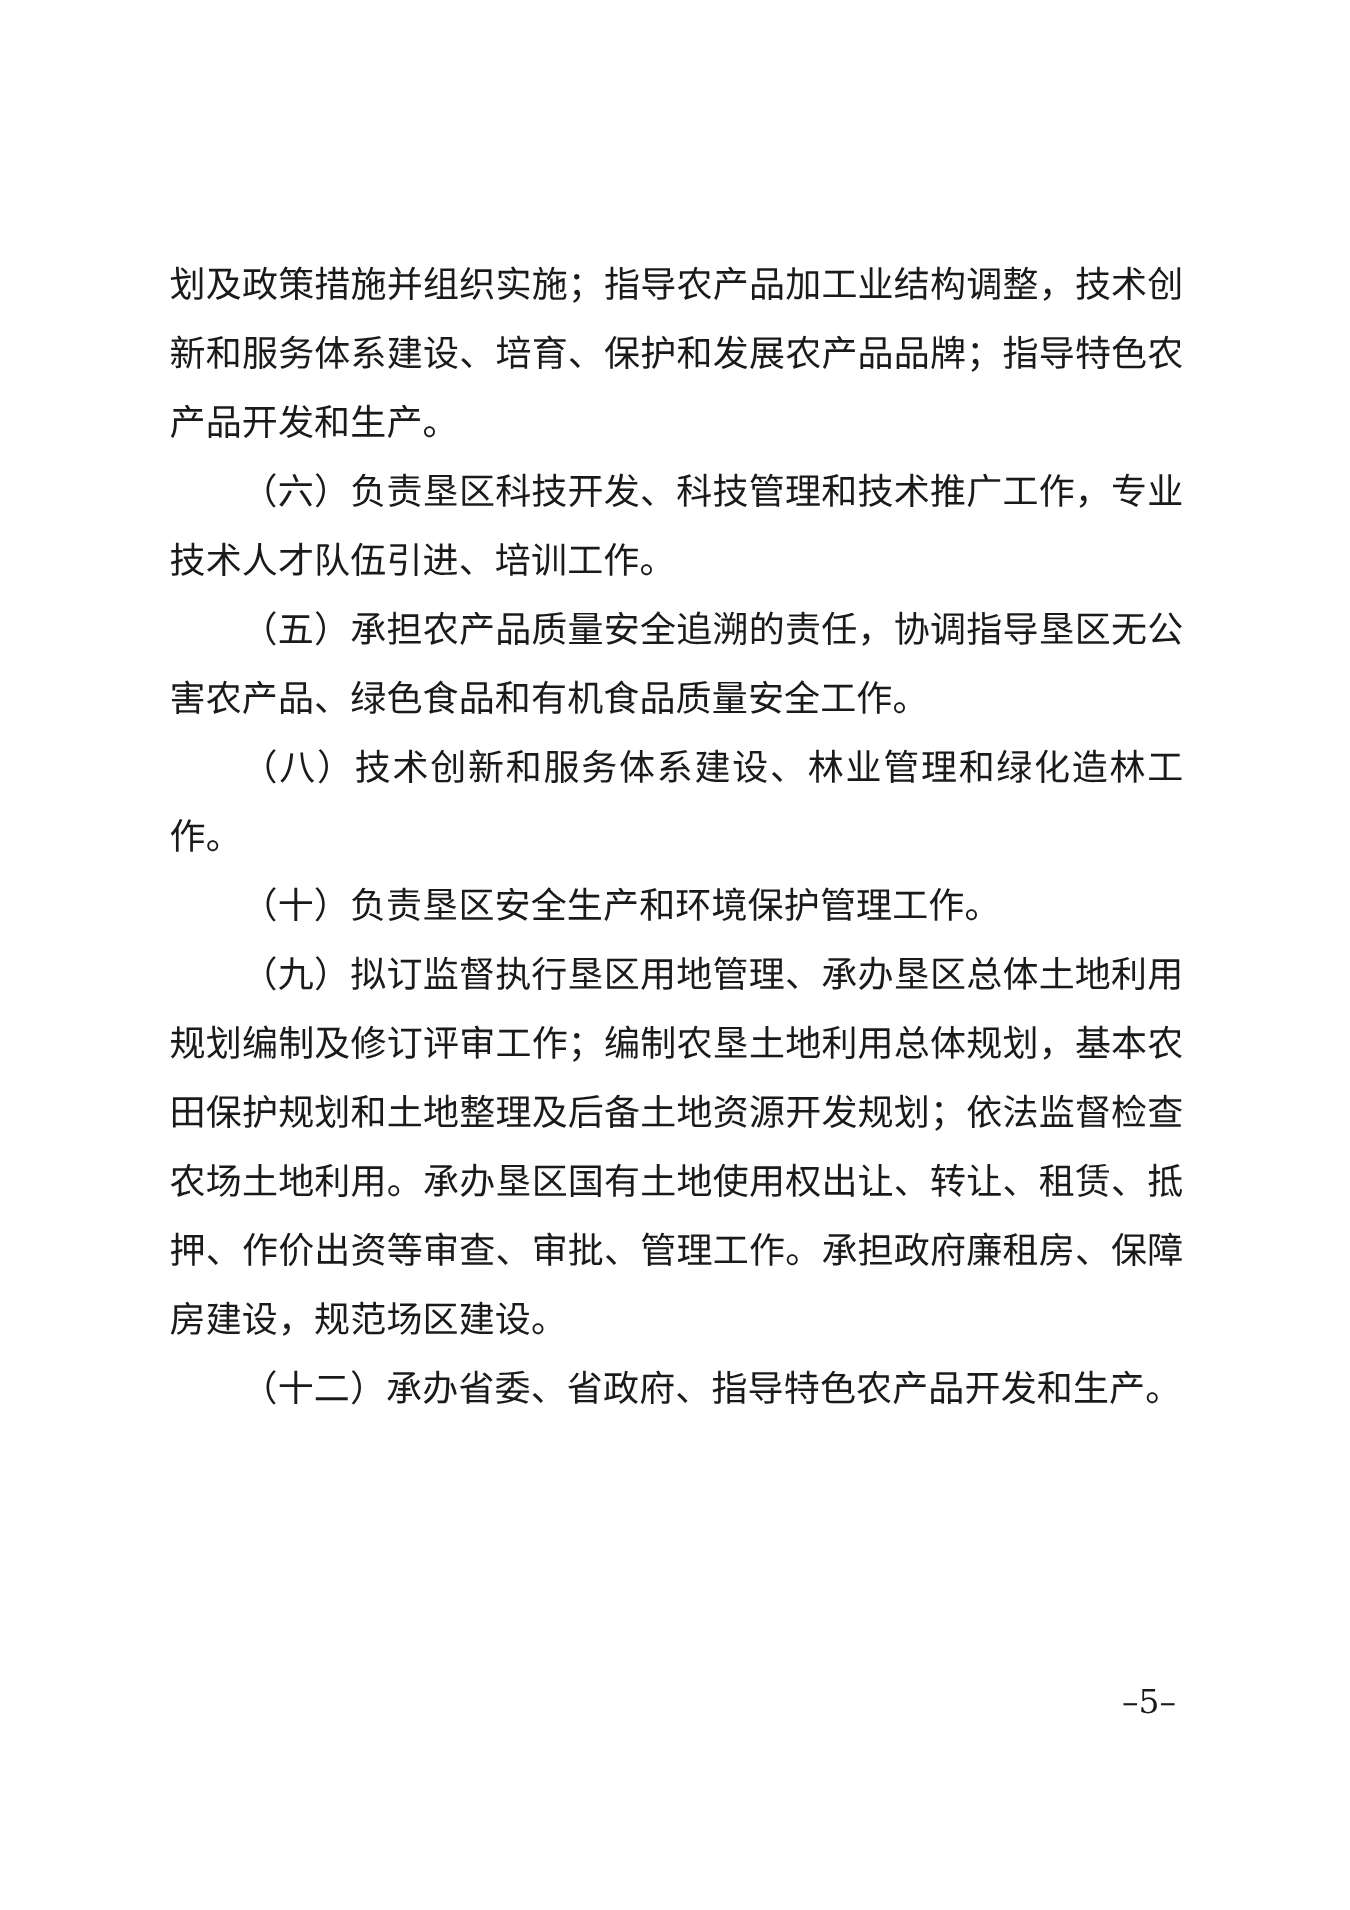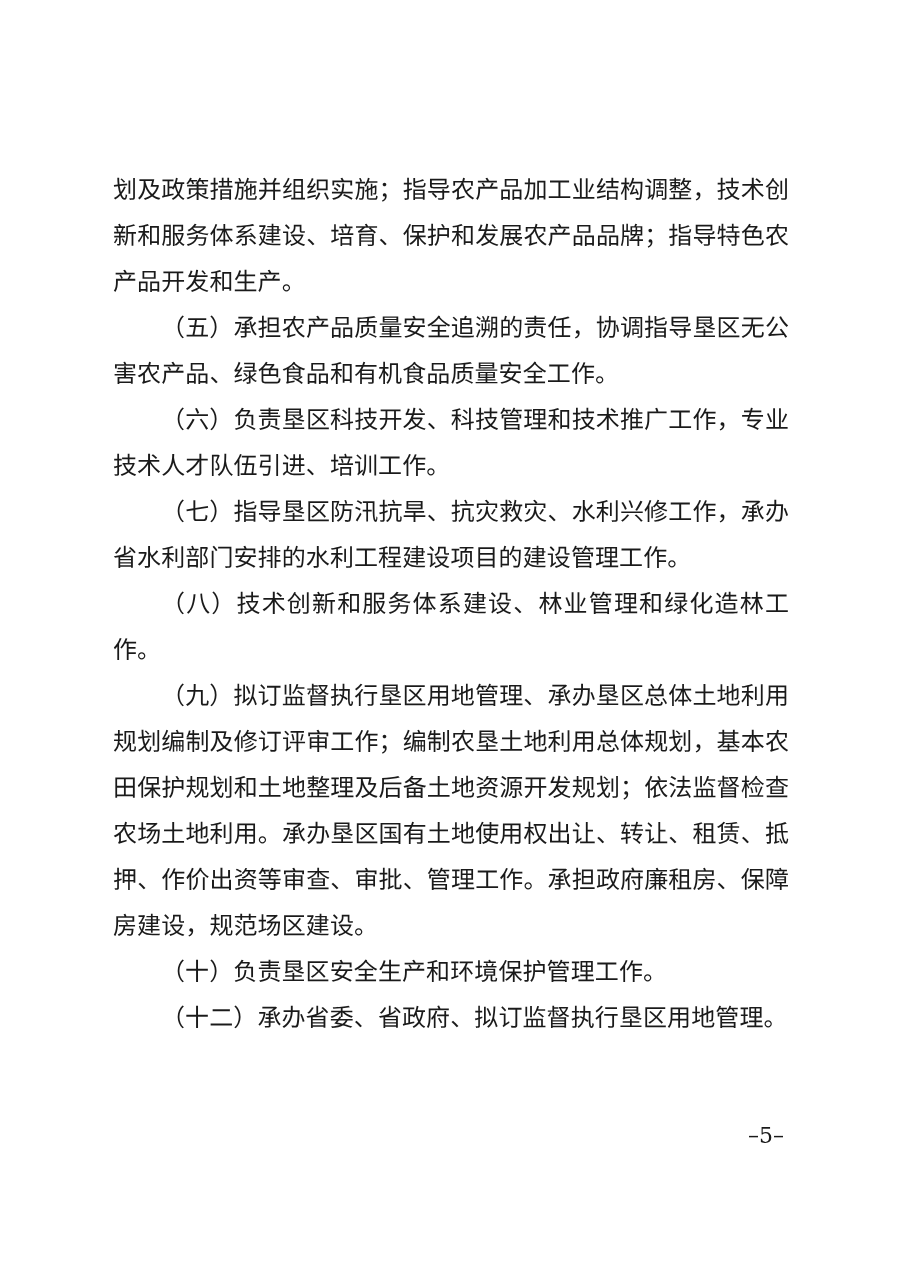--- a/index.html
+++ b/index.html
@@ -46,22 +46,21 @@
     color: #1a1a1a;
     letter-spacing: 0;
   }
 </style>
 </head>
 <body>
 
 <div class="page">
   <main class="text-block">
     <p class="para">划及政策措施并组织实施；指导农产品加工业结构调整，技术创新和服务体系建设、培育、保护和发展农产品品牌；指导特色农产品开发和生产。</p>
+    <p class="para indent">（六）负责垦区科技开发、科技管理和技术推广工作，专业技术人才队伍引进、培训工作。</p>
     <p class="para indent">（五）承担农产品质量安全追溯的责任，协调指导垦区无公害农产品、绿色食品和有机食品质量安全工作。</p>
-    <p class="para indent">（六）负责垦区科技开发、科技管理和技术推广工作，专业技术人才队伍引进、培训工作。</p>
-    <p class="para indent">（七）指导垦区防汛抗旱、抗灾救灾、水利兴修工作，承办省水利部门安排的水利工程建设项目的建设管理工作。</p>
     <p class="para indent">（八）技术创新和服务体系建设、林业管理和绿化造林工作。</p>
+    <p class="para indent">（十）负责垦区安全生产和环境保护管理工作。</p>
     <p class="para indent">（九）拟订监督执行垦区用地管理、承办垦区总体土地利用规划编制及修订评审工作；编制农垦土地利用总体规划，基本农田保护规划和土地整理及后备土地资源开发规划；依法监督检查农场土地利用。承办垦区国有土地使用权出让、转让、租赁、抵押、作价出资等审查、审批、管理工作。承担政府廉租房、保障房建设，规范场区建设。</p>
-    <p class="para indent">（十）负责垦区安全生产和环境保护管理工作。</p>
-    <p class="para indent">（十二）承办省委、省政府、拟订监督执行垦区用地管理。</p>
+    <p class="para indent">（十二）承办省委、省政府、指导特色农产品开发和生产。</p>
   </main>
   <div class="page-number">–5–</div>
 </div>
 
 </body></html>

